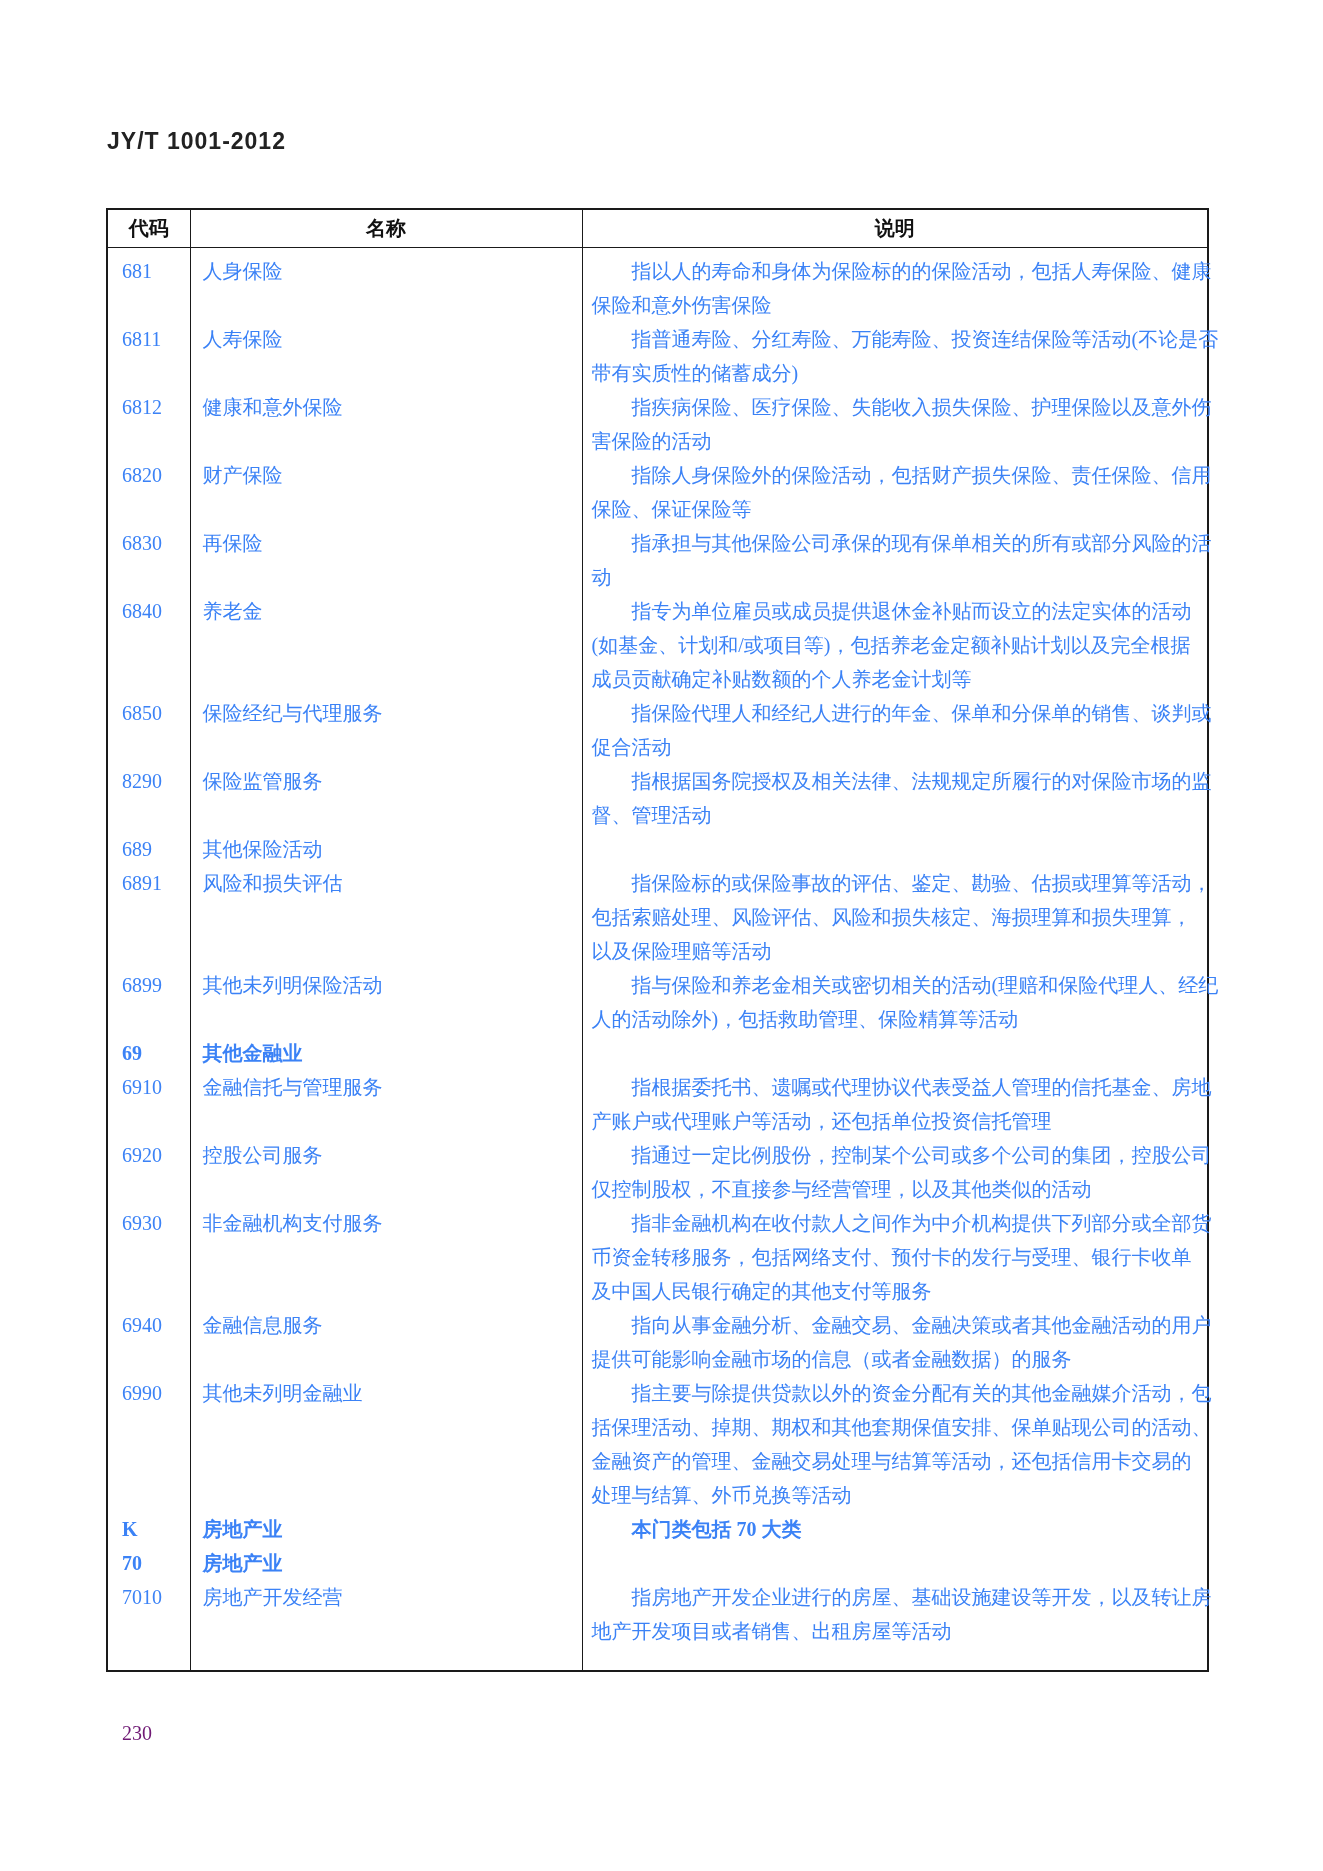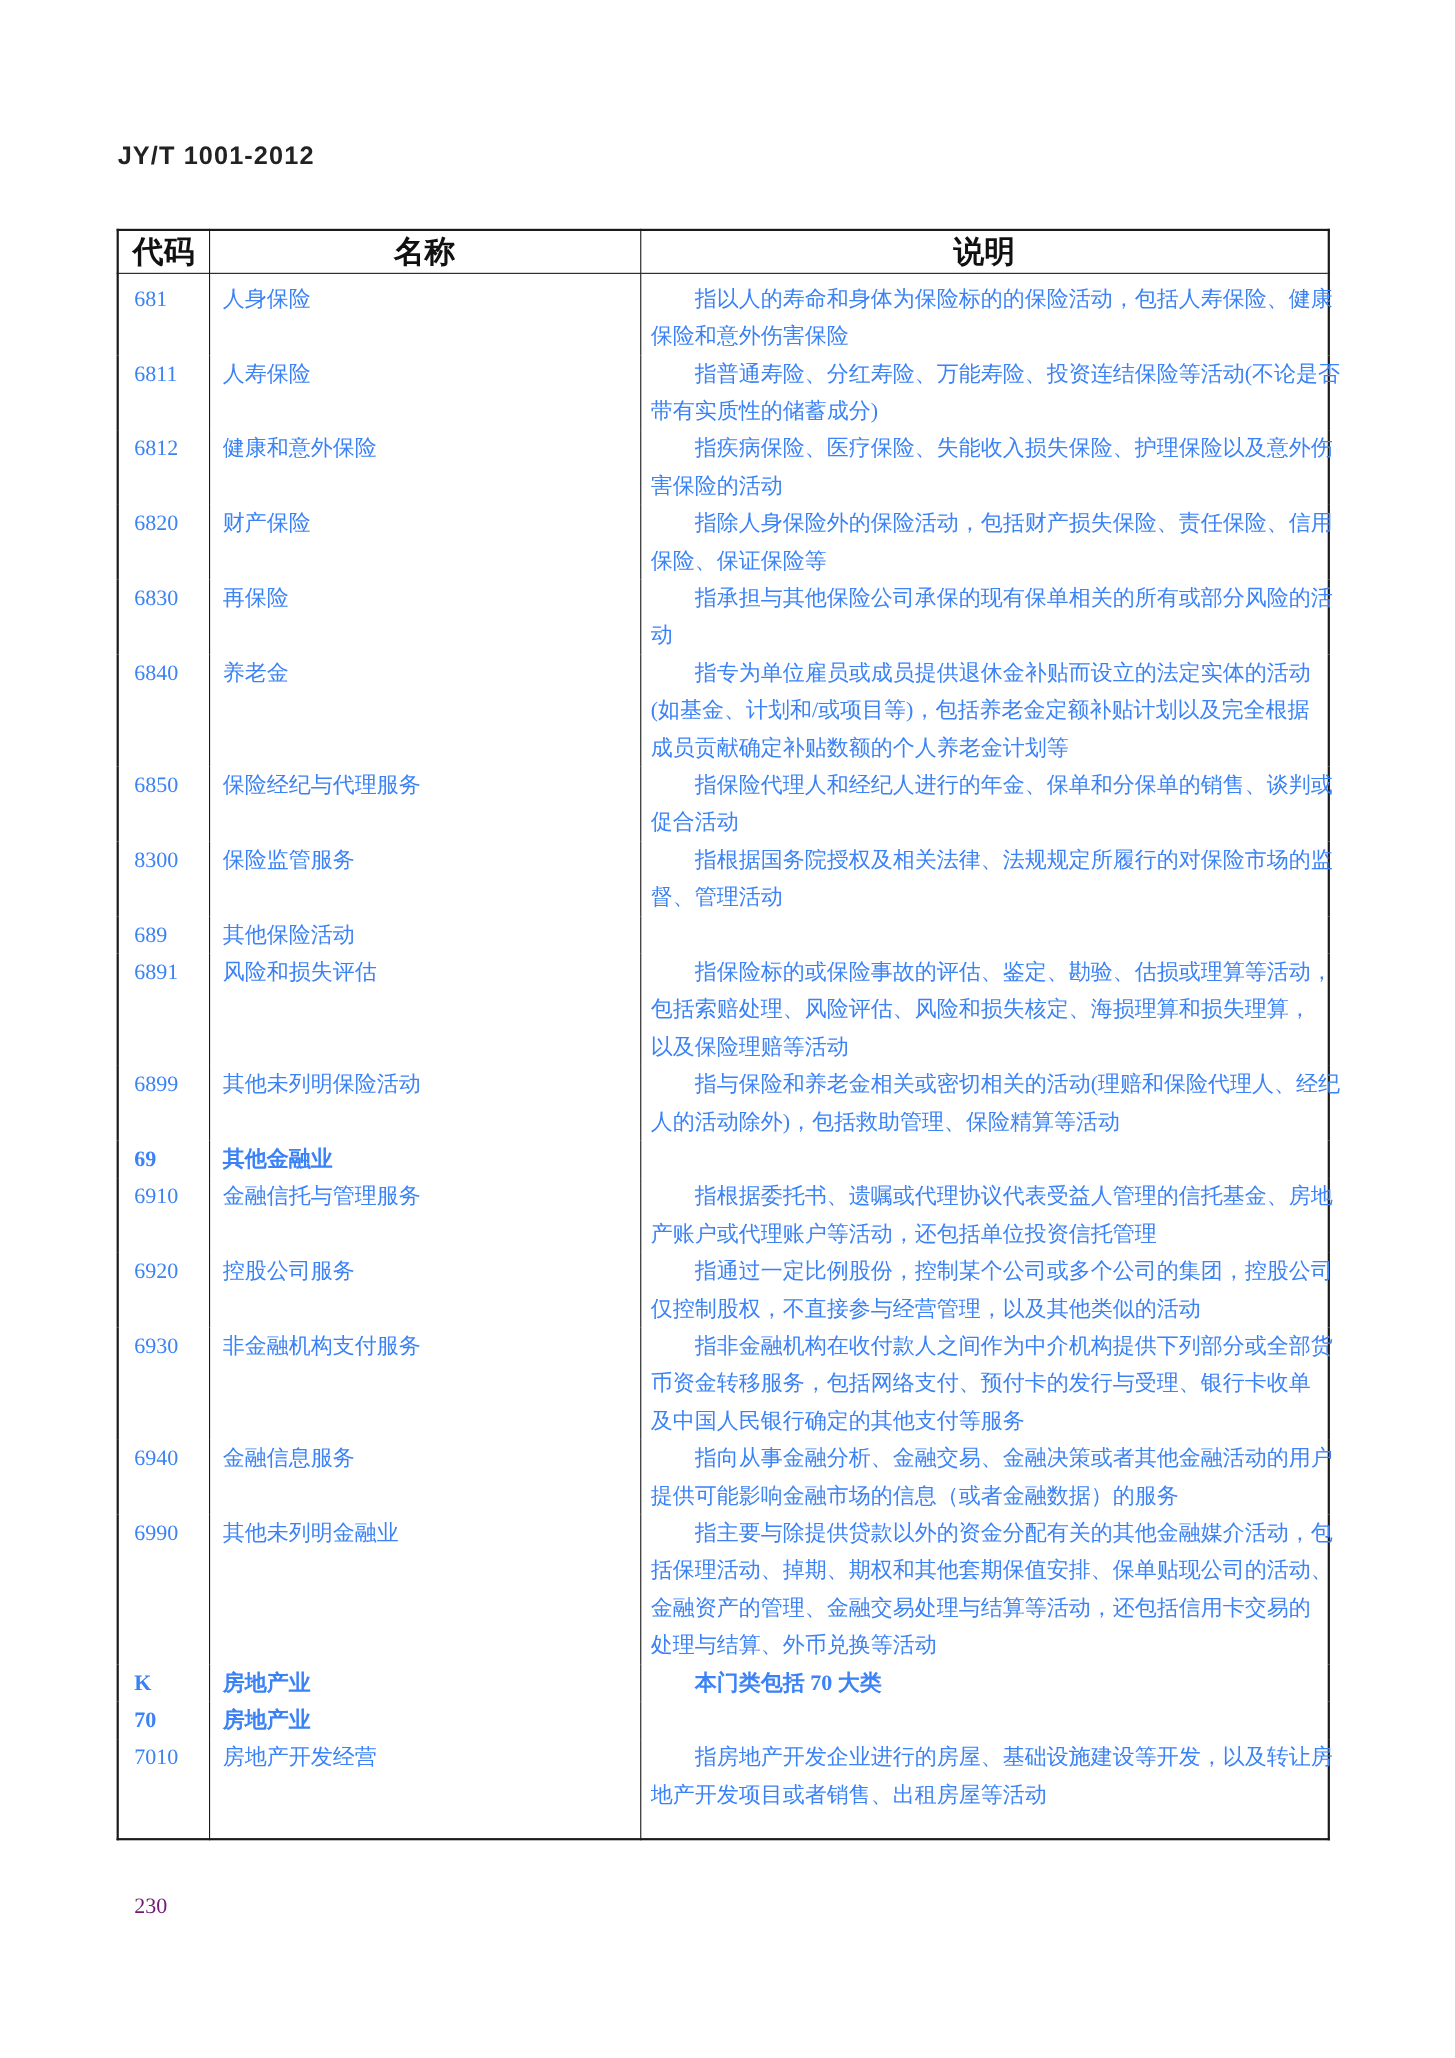--- a/index.html
+++ b/index.html
@@ -16,21 +16,21 @@
   table.class-table{
     position:absolute;left:106px;top:208px;width:1101px;
     border-collapse:collapse;table-layout:fixed;
     border:2.4px solid #1a1a1a;
   }
   col.c-code{width:83px;}
   col.c-name{width:392px;}
   col.c-desc{width:626px;}
   th{
     border:1.6px solid #1a1a1a;
-    font-size:28px;font-weight:bold;color:#111;
+    font-size:20px;font-weight:bold;color:#111;
     height:37px;text-align:center;vertical-align:middle;
     padding:0;
   }
   td{
     border-left:1.6px solid #1a1a1a;border-right:1.6px solid #1a1a1a;
     vertical-align:top;padding:0;
     font-size:20px;line-height:34px;color:#3b82f6;
   }
   td.code{padding-left:14px;}
   td.name{padding-left:12px;}
@@ -115,21 +115,21 @@
       </tr>
       <tr>
         <td class="code">6850</td>
         <td class="name">保险经纪与代理服务</td>
         <td class="desc">
           <div class="dline indent">指保险代理人和经纪人进行的年金、保单和分保单的销售、谈判或</div>
           <div class="dline">促合活动</div>
         </td>
       </tr>
       <tr>
-        <td class="code">8300</td>
+        <td class="code">8290</td>
         <td class="name">保险监管服务</td>
         <td class="desc">
           <div class="dline indent">指根据国务院授权及相关法律、法规规定所履行的对保险市场的监</div>
           <div class="dline">督、管理活动</div>
         </td>
       </tr>
       <tr>
         <td class="code">689</td>
         <td class="name">其他保险活动</td>
         <td class="desc"></td>

